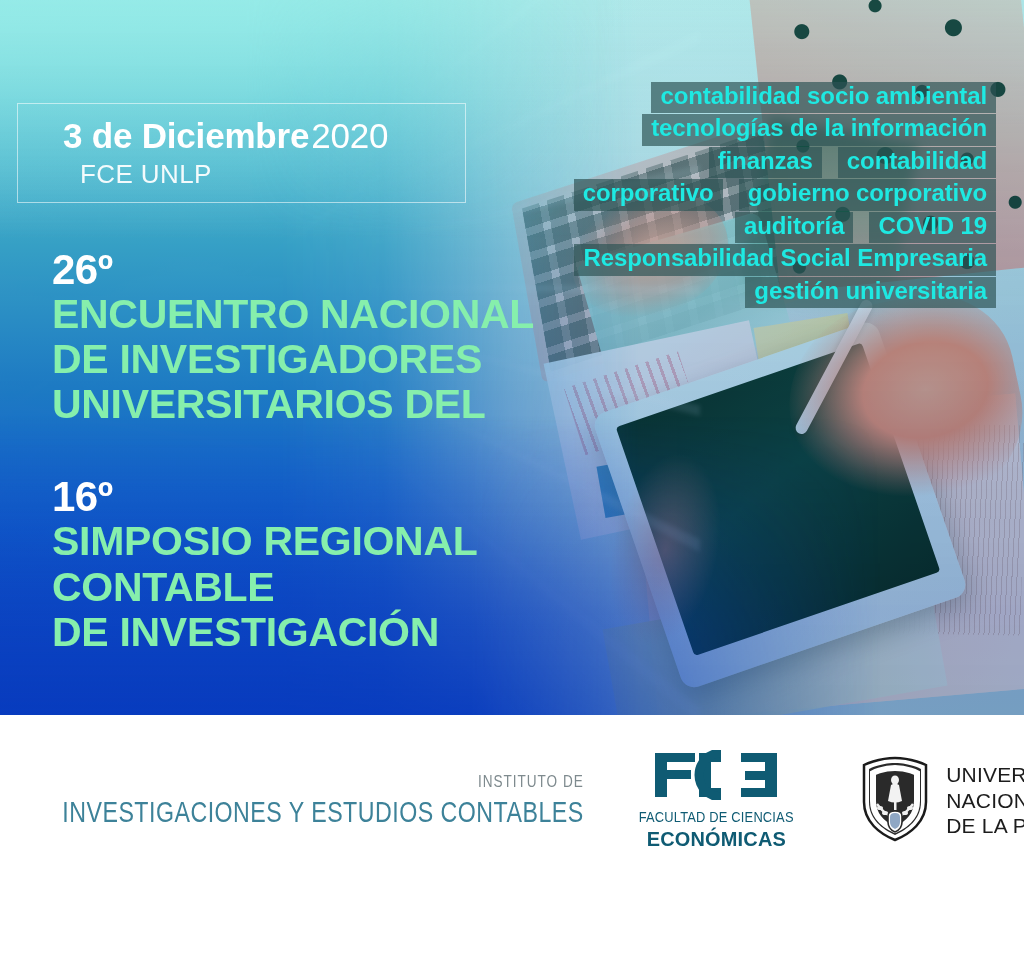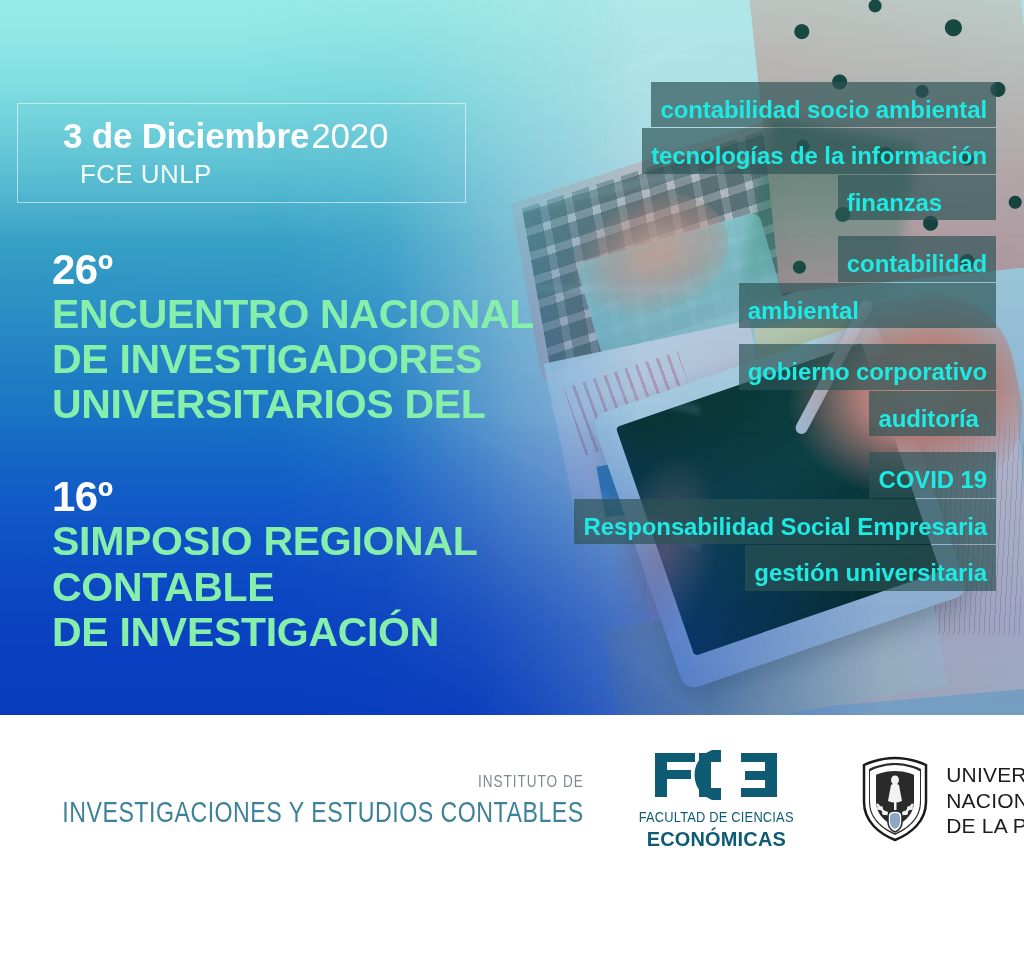--- a/index.html
+++ b/index.html
@@ -390,29 +390,30 @@
     flex-direction: column;
     align-items: flex-end;
     gap: 1px;
   }
   .tag {
     display: inline-block;
     background: rgba(44,82,84,.68);
     color: #1ee9e2;
     font-size: 24px;
     line-height: 1.02;
-    padding: 16px 9px 5px 9px;
+    padding: 2px 9px 5px 9px;
     white-space: nowrap;
     letter-spacing: -.1px;
   }
   .tag.bold { font-weight: 700; }
   .tag.light { font-weight: 700; }
   .tag-row {
     display: flex;
-    flex-direction: column;
+    flex-direction: row;
+    align-items: flex-end;
     gap: 16px;
   }
 
   
   .titles {
     position: absolute;
     left: 52px;
     top: 248px;
     width: 560px;
   }
@@ -569,21 +570,21 @@
     </div>
 
     <div class="tags">
       <span class="tag bold">contabilidad socio ambiental</span>
       <span class="tag light">tecnologías de la información</span>
       <div class="tag-row">
         <span class="tag bold">finanzas</span>
         <span class="tag light">contabilidad</span>
       </div>
       <div class="tag-row">
-        <span class="tag light">ambiental</span>
+        <span class="tag light">corporativo</span>
         <span class="tag bold">gobierno corporativo</span>
       </div>
       <div class="tag-row">
         <span class="tag bold">auditoría</span>
         <span class="tag light">COVID 19</span>
       </div>
       <span class="tag light">Responsabilidad Social Empresaria</span>
       <span class="tag bold">gestión universitaria</span>
     </div>
 

